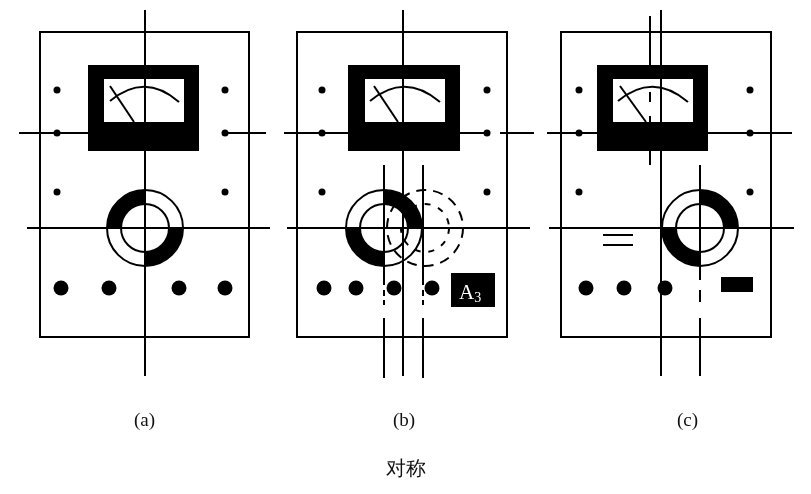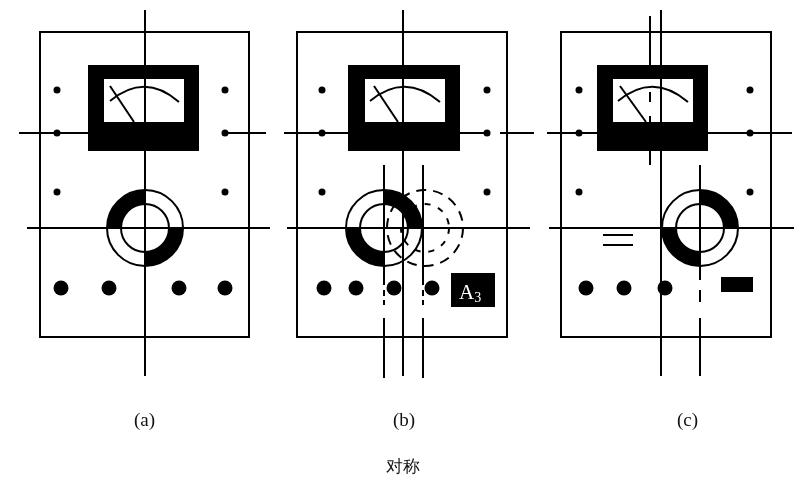--- a/index.html
+++ b/index.html
@@ -1,19 +1,19 @@
 <!DOCTYPE html>
 <html><head>
 <meta charset="utf-8">
 <style>
   html, body { margin: 0; padding: 0; background: #ffffff; }
   body { width: 811px; height: 494px; position: relative; overflow: hidden; }
   svg { position: absolute; left: 0; top: 0; }
   .caption { position: absolute; font-family: "Liberation Serif", serif; font-size: 19px; color: #111; }
-  .title { position: absolute; font-family: "DejaVu Sans", sans-serif; font-size: 17px; color: #111; }
+  .title { position: absolute; font-family: "DejaVu Sans", sans-serif; font-size: 20px; color: #111; }
   .box-label { font-family: "Liberation Serif", serif; fill: #fff; }
 </style>
 </head>
 <body>
 
 <svg width="811" height="494" viewBox="0 0 811 494" xmlns="http://www.w3.org/2000/svg">
   <defs>
     <clipPath id="clipTopHalf">
         <rect x="0" y="0" width="811" height="228"></rect>
       </clipPath>

